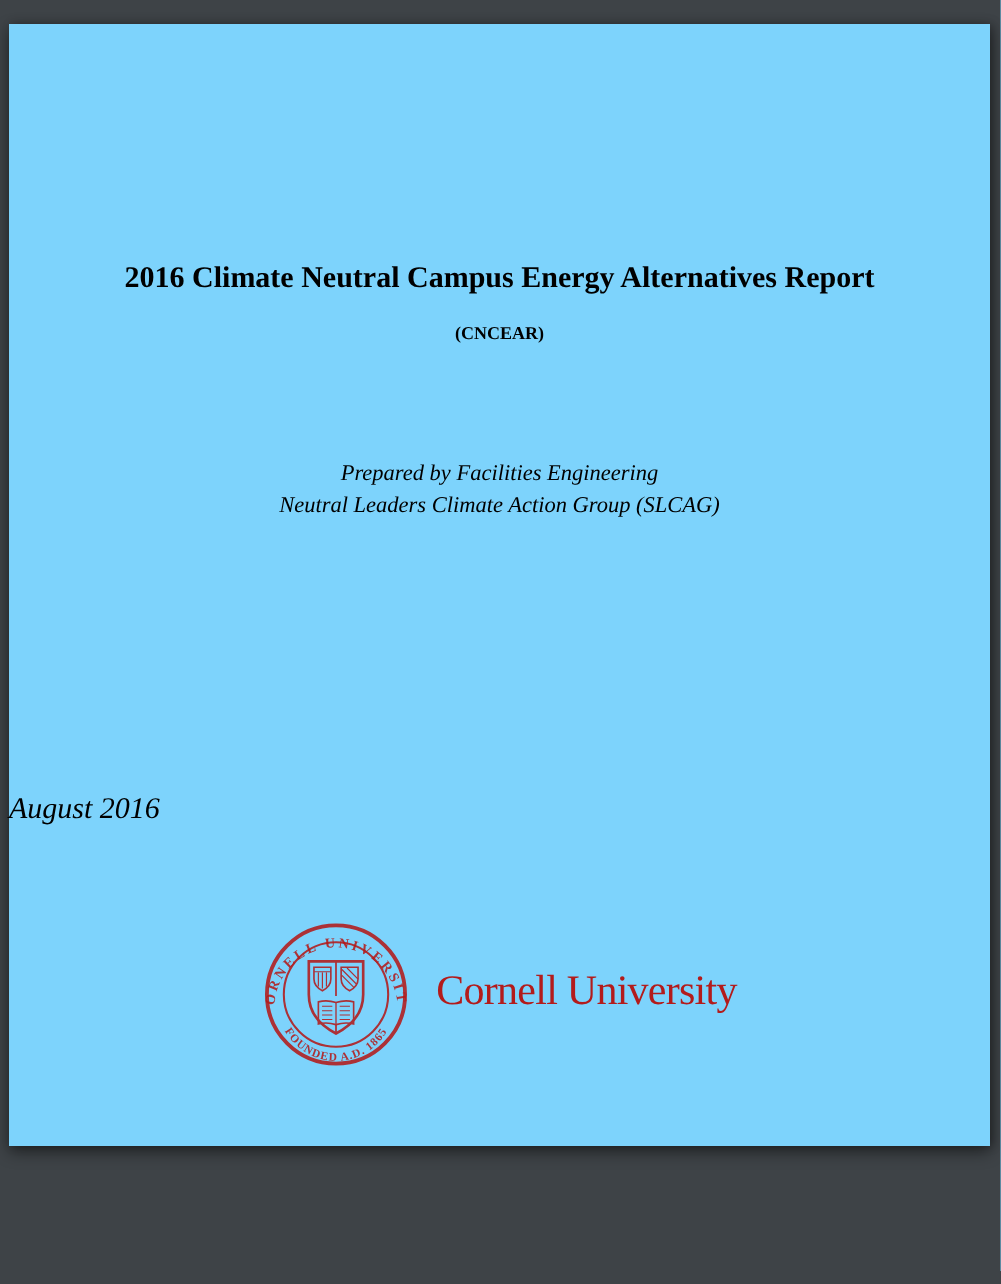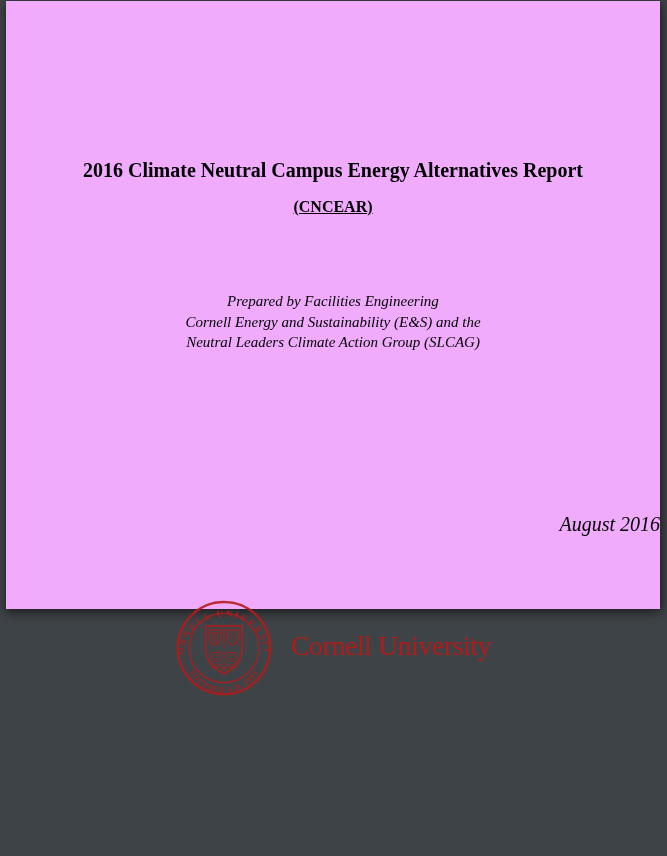--- a/index.html
+++ b/index.html
@@ -10,64 +10,63 @@
     width: 667px;
     height: 856px;
     background: #3e4347;
     position: relative;
     overflow: hidden;
     font-family: "Liberation Serif", serif;
   }
   .page {
     position: absolute;
     left: 6px;
-    top: 1px;
+    top: 16px;
     width: 654px;
-    height: 608px;
-    background: #f0abfc;
+    height: 748px;
+    background: #7dd3fc;
     box-shadow: 0 4px 10px rgba(0,0,0,0.45), 2px 0 6px rgba(0,0,0,0.25);
   }
   .title-block {
     position: absolute;
     top: 157px;
     left: 0;
     width: 100%;
     text-align: center;
     color: #000000;
   }
   .title-line1 {
     font-size: 20px;
     font-weight: bold;
     line-height: 24px;
     margin: 0;
   }
   .title-line2 {
-    font-size: 16px;
+    font-size: 12px;
     font-weight: bold;
     line-height: 24px;
     margin: 13px 0 0 0;
-    text-decoration: underline;
   }
   .byline-block {
     position: absolute;
     top: 290px;
     left: 0;
     width: 100%;
     text-align: center;
     font-style: italic;
     font-size: 15px;
     line-height: 20.5px;
     color: #000000;
   }
   .date-line {
     position: absolute;
     top: 512px;
     left: 0;
     width: 100%;
-    text-align: right;
+    text-align: left;
     font-style: italic;
     font-size: 20px;
     color: #000000;
   }
   .logo-row {
     position: absolute;
     top: 598px;
     left: 0;
     width: 100%;
     display: flex;
@@ -95,21 +94,20 @@
 
 <div class="page">
 
   <div class="title-block">
     <div class="title-line1">2016 Climate Neutral Campus Energy Alternatives Report</div>
     <div class="title-line2">(CNCEAR)</div>
   </div>
 
   <div class="byline-block">
     <div>Prepared by Facilities Engineering</div>
-    <div>Cornell Energy and Sustainability (E&amp;S) and the</div>
     <div>Neutral Leaders Climate Action Group (SLCAG)</div>
   </div>
 
   <div class="date-line">August 2016</div>
 
   <div class="logo-row">
     <svg class="seal" viewBox="0 0 100 100" xmlns="http://www.w3.org/2000/svg">
       <g stroke="#B31B1B" fill="none" opacity="0.88">
         <circle cx="50" cy="50" r="47" stroke-width="2.6"></circle>
         <circle cx="50" cy="50" r="35.5" stroke-width="1.4"></circle>

